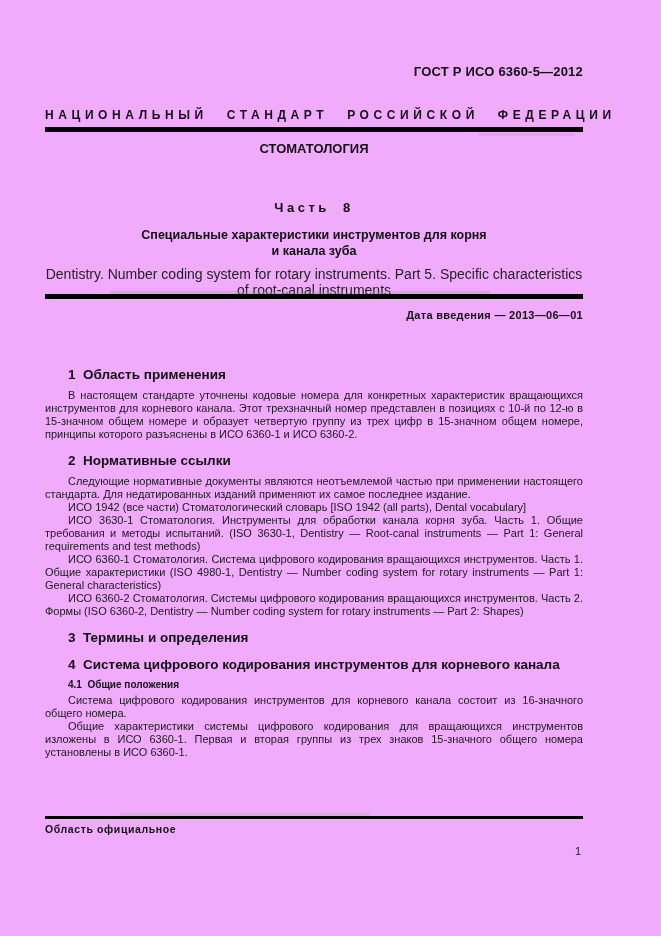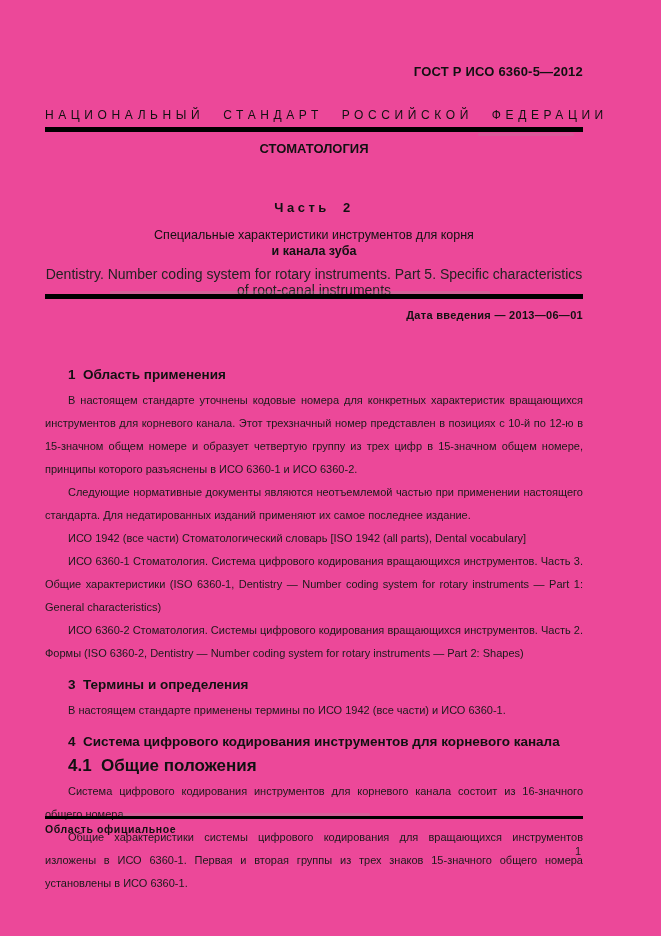--- a/index.html
+++ b/index.html
@@ -1,63 +1,63 @@
 <!DOCTYPE html>
 <html lang="ru"><head>
 <meta charset="utf-8">
 <style>
   html,body{margin:0;padding:0;background:#e8e8e8;}
   .page{
     position:relative;
     width:661px;height:936px;
     margin:0 auto;
-    background:#ec4899;
+    background:#f0abfc;
     font-family:"Liberation Sans", sans-serif;
     color:#111;
     overflow:hidden;
   }
   .doc-number{
     position:absolute;top:64px;right:78px;
     font-size:13px;font-weight:bold;letter-spacing:0.2px;
   }
   .fed-header{
     position:absolute;top:108px;left:45px;width:538px;
-    font-size:12px;font-weight:normal;
+    font-size:12px;font-weight:bold;
     letter-spacing:4.6px;word-spacing:11px;
     white-space:nowrap;text-align:center;
   }
   .rule{position:absolute;left:45px;width:538px;background:#000;}
   .rule-top{top:127px;height:5px;}
   .rule-title{top:294px;height:5px;}
   .rule-footer{top:816px;height:3px;}
   .centered{position:absolute;left:45px;width:538px;text-align:center;}
   .t-domain{top:141px;font-size:13px;font-weight:bold;}
   .t-main{top:171px;font-size:13px;font-weight:bold;}
   .t-part{top:200px;font-size:13px;font-weight:bold;letter-spacing:3.5px;word-spacing:6px;}
-  .t-sub1{top:228px;font-size:12.5px;font-weight:normal;}
+  .t-sub1{top:228px;font-size:12.5px;font-weight:bold;}
   .t-sub2{top:244px;font-size:12.5px;font-weight:bold;}
   .t-eng{top:266px;font-size:14px;color:#222;}
   .eff-date{
     position:absolute;top:309px;right:78px;
     font-size:11px;font-weight:bold;letter-spacing:0.3px;
   }
   .body-flow{position:absolute;top:349px;left:45px;width:538px;}
   .section-heading{
     font-size:13.5px;font-weight:bold;
     margin:12px 0 7px 0;padding-left:23px;
     white-space:pre-wrap;
   }
   .section-heading.first{margin-top:18px;}
   .sub-heading{
-    font-size:17px;font-weight:bold;
+    font-size:10px;font-weight:bold;
     margin:2px 0 4px 0;padding-left:23px;
     white-space:pre-wrap;
   }
   .body-par{
-    font-size:11px;line-height:23px;
+    font-size:11px;line-height:13px;
     text-align:justify;text-indent:23px;
     margin:0;color:#1a1a1a;
   }
   .edition-note{
     position:absolute;top:823px;left:45px;
     font-size:10.5px;font-weight:bold;letter-spacing:0.6px;
   }
   .page-num{
     position:absolute;top:845px;right:80px;
     font-size:11px;color:#222;
@@ -73,43 +73,44 @@
 
 <div class="page">
 
   <div class="doc-number">ГОСТ Р ИСО 6360-5—2012</div>
 
   <div class="fed-header">НАЦИОНАЛЬНЫЙ СТАНДАРТ РОССИЙСКОЙ ФЕДЕРАЦИИ</div>
   <div class="rule rule-top"></div>
   <div class="ghost ghost-c"></div>
 
   <div class="centered t-domain">СТОМАТОЛОГИЯ</div>
-  <div class="centered t-part">Часть 2</div>
+  <div class="centered t-part">Часть 8</div>
   <div class="centered t-sub1">Специальные характеристики инструментов для корня</div>
   <div class="centered t-sub2">и канала зуба</div>
   <div class="centered t-eng">Dentistry. Number coding system for rotary instruments. Part 5. Specific characteristics of root-canal instruments</div>
 
   <div class="ghost ghost-a"></div>
   <div class="ghost ghost-b"></div>
   <div class="rule rule-title"></div>
 
   <div class="eff-date">Дата введения — 2013—06—01</div>
 
   <div class="body-flow">
 
     <div class="section-heading first">1  Область применения</div>
     <p class="body-par">В настоящем стандарте уточнены кодовые номера для конкретных характеристик вращающихся инструментов для корневого канала. Этот трехзначный номер представлен в позициях с 10-й по 12-ю в 15-значном общем номере и образует четвертую группу из трех цифр в 15-значном общем номере, принципы которого разъяснены в ИСО 6360-1 и ИСО 6360-2.</p>
 
+    <div class="section-heading">2  Нормативные ссылки</div>
     <p class="body-par">Следующие нормативные документы являются неотъемлемой частью при применении настоящего стандарта. Для недатированных изданий применяют их самое последнее издание.</p>
     <p class="body-par">ИСО 1942 (все части) Стоматологический словарь [ISO 1942 (all parts), Dental vocabulary]</p>
-    <p class="body-par">ИСО 6360-1 Стоматология. Система цифрового кодирования вращающихся инструментов. Часть 3. Общие характеристики (ISO 6360-1, Dentistry — Number coding system for rotary instruments — Part 1: General characteristics)</p>
+    <p class="body-par">ИСО 3630-1 Стоматология. Инструменты для обработки канала корня зуба. Часть 1. Общие требования и методы испытаний. (ISO 3630-1, Dentistry — Root-canal instruments — Part 1: General requirements and test methods)</p>
+    <p class="body-par">ИСО 6360-1 Стоматология. Система цифрового кодирования вращающихся инструментов. Часть 1. Общие характеристики (ISO 4980-1, Dentistry — Number coding system for rotary instruments — Part 1: General characteristics)</p>
     <p class="body-par">ИСО 6360-2 Стоматология. Системы цифрового кодирования вращающихся инструментов. Часть 2. Формы (ISO 6360-2, Dentistry — Number coding system for rotary instruments — Part 2: Shapes)</p>
 
     <div class="section-heading">3  Термины и определения</div>
-    <p class="body-par">В настоящем стандарте применены термины по ИСО 1942 (все части) и ИСО 6360-1.</p>
 
     <div class="section-heading">4  Система цифрового кодирования инструментов для корневого канала</div>
     <div class="sub-heading">4.1  Общие положения</div>
     <p class="body-par">Система цифрового кодирования инструментов для корневого канала состоит из 16-значного общего номера.</p>
     <p class="body-par">Общие характеристики системы цифрового кодирования для вращающихся инструментов изложены в ИСО 6360-1. Первая и вторая группы из трех знаков 15-значного общего номера установлены в ИСО 6360-1.</p>
 
   </div>
 
   <div class="ghost ghost-d"></div>
   <div class="rule rule-footer"></div>

